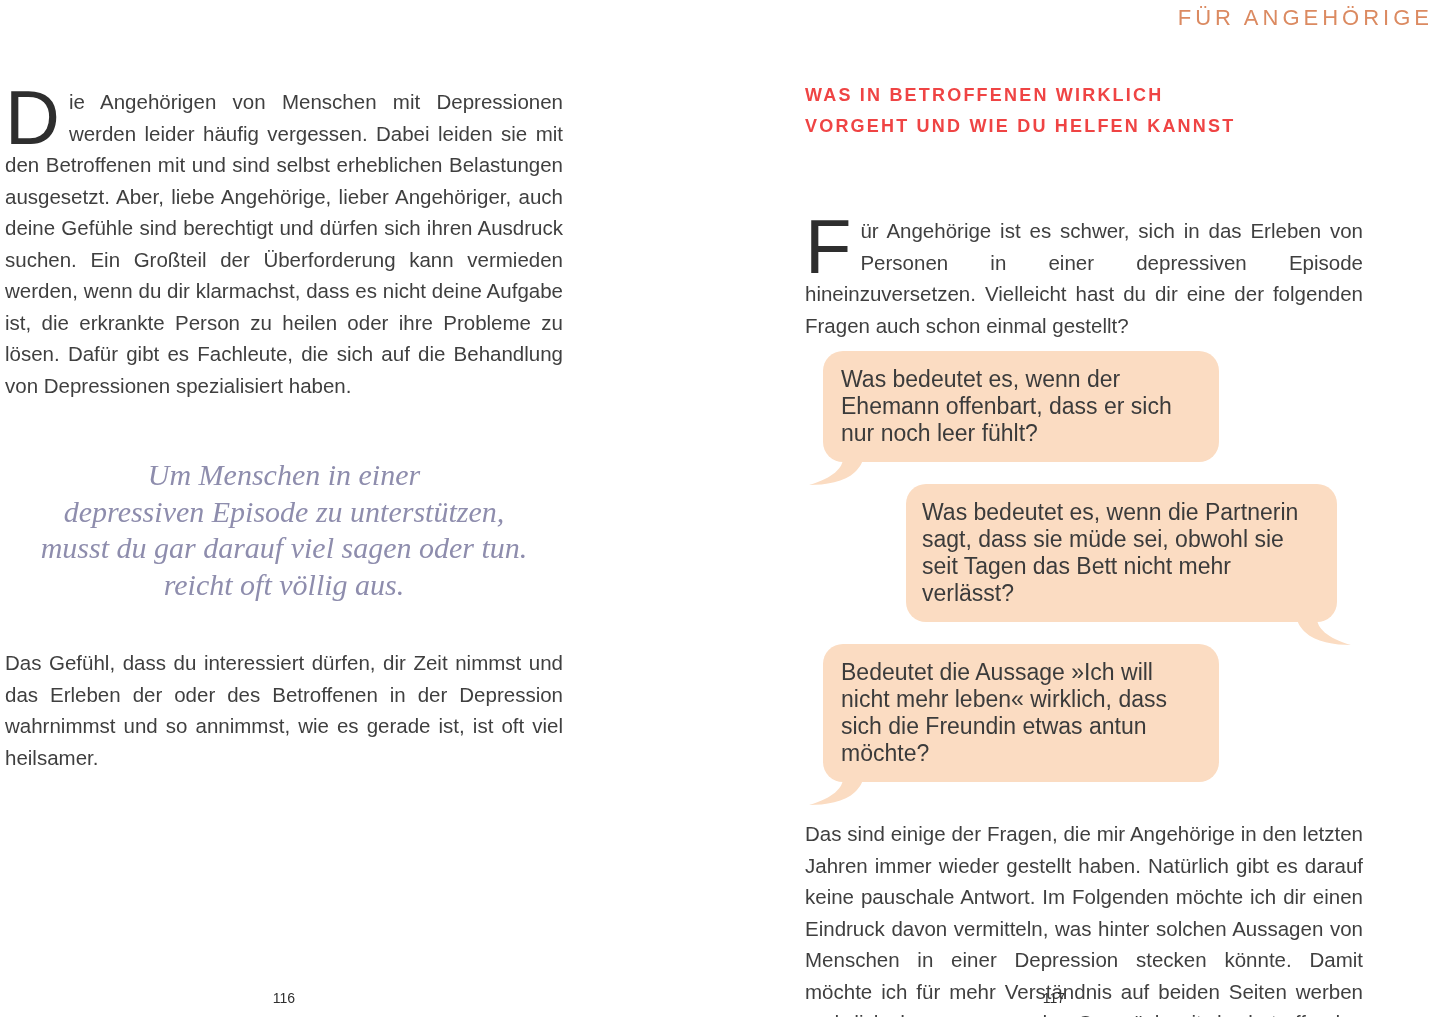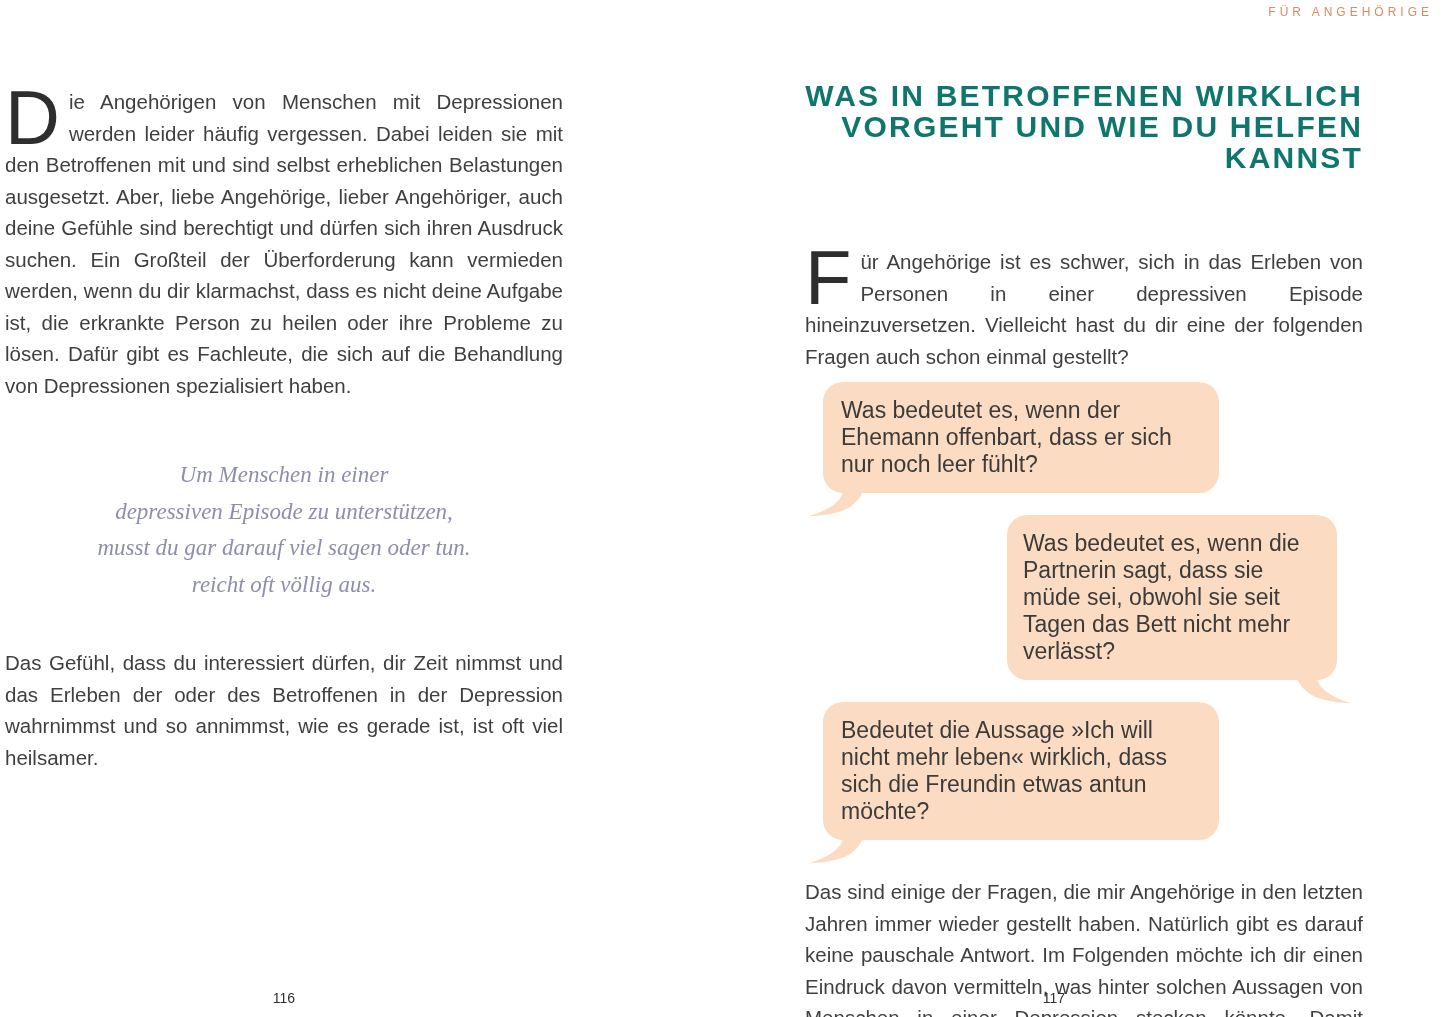--- a/index.html
+++ b/index.html
@@ -12,21 +12,21 @@
     font-family: "Liberation Sans", sans-serif;
     color: #3f3f3f;
     overflow: hidden;
   }
 
   
   .running-header {
     position: absolute;
     top: 5px;
     right: 12px;
-    font-size: 12px;
+    font-size: 22px;
     letter-spacing: 4px;
     color: #db8a61;
     font-weight: 400;
   }
 
   
   .col { position: absolute; width: 558px; }
   .col-left  { left: 5px;  top: 86px; }
   .col-right { left: 805px; top: 80px; }
 
@@ -45,52 +45,52 @@
     color: #2e2e2e;
     font-weight: 400;
   }
 
   
   .quote {
     margin-top: 56px;
     text-align: center;
     font-family: "Liberation Serif", serif;
     font-style: italic;
-    font-size: 23px;
+    font-size: 30px;
     line-height: 36.5px;
     color: #8e8dad;
   }
 
   .par2-left { margin-top: 44px; }
 
   
   .chapter-heading {
-    text-align: right;
+    text-align: left;
     font-weight: 700;
-    font-size: 30px;
+    font-size: 18px;
     line-height: 31px;
     letter-spacing: 2.2px;
-    color: #0f766e;
+    color: #ef4444;
   }
   .par1-right { margin-top: 73px; }
 
   
   .bubbles { margin-top: 10px; }
   .bubble {
     position: relative;
     background: #fbdcc2;
     border-radius: 20px;
     padding: 15px 18px;
     font-size: 23px;
     line-height: 27px;
     color: #3b3b3b;
     margin-bottom: 22px;
   }
   .bubble-left  { width: 396px; margin-left: 18px; }
-  .bubble-right { width: 330px; margin-left: auto; margin-right: 26px; padding-left: 16px; }
+  .bubble-right { width: 431px; margin-left: auto; margin-right: 26px; padding-left: 16px; }
   .tail {
     position: absolute;
     width: 56px;
     height: 28px;
     bottom: -24px;
   }
   .tail-left  { left: -14px; }
   .tail-right { right: -14px; transform: scaleX(-1); }
   .tail path { fill: #fbdcc2; }
 

